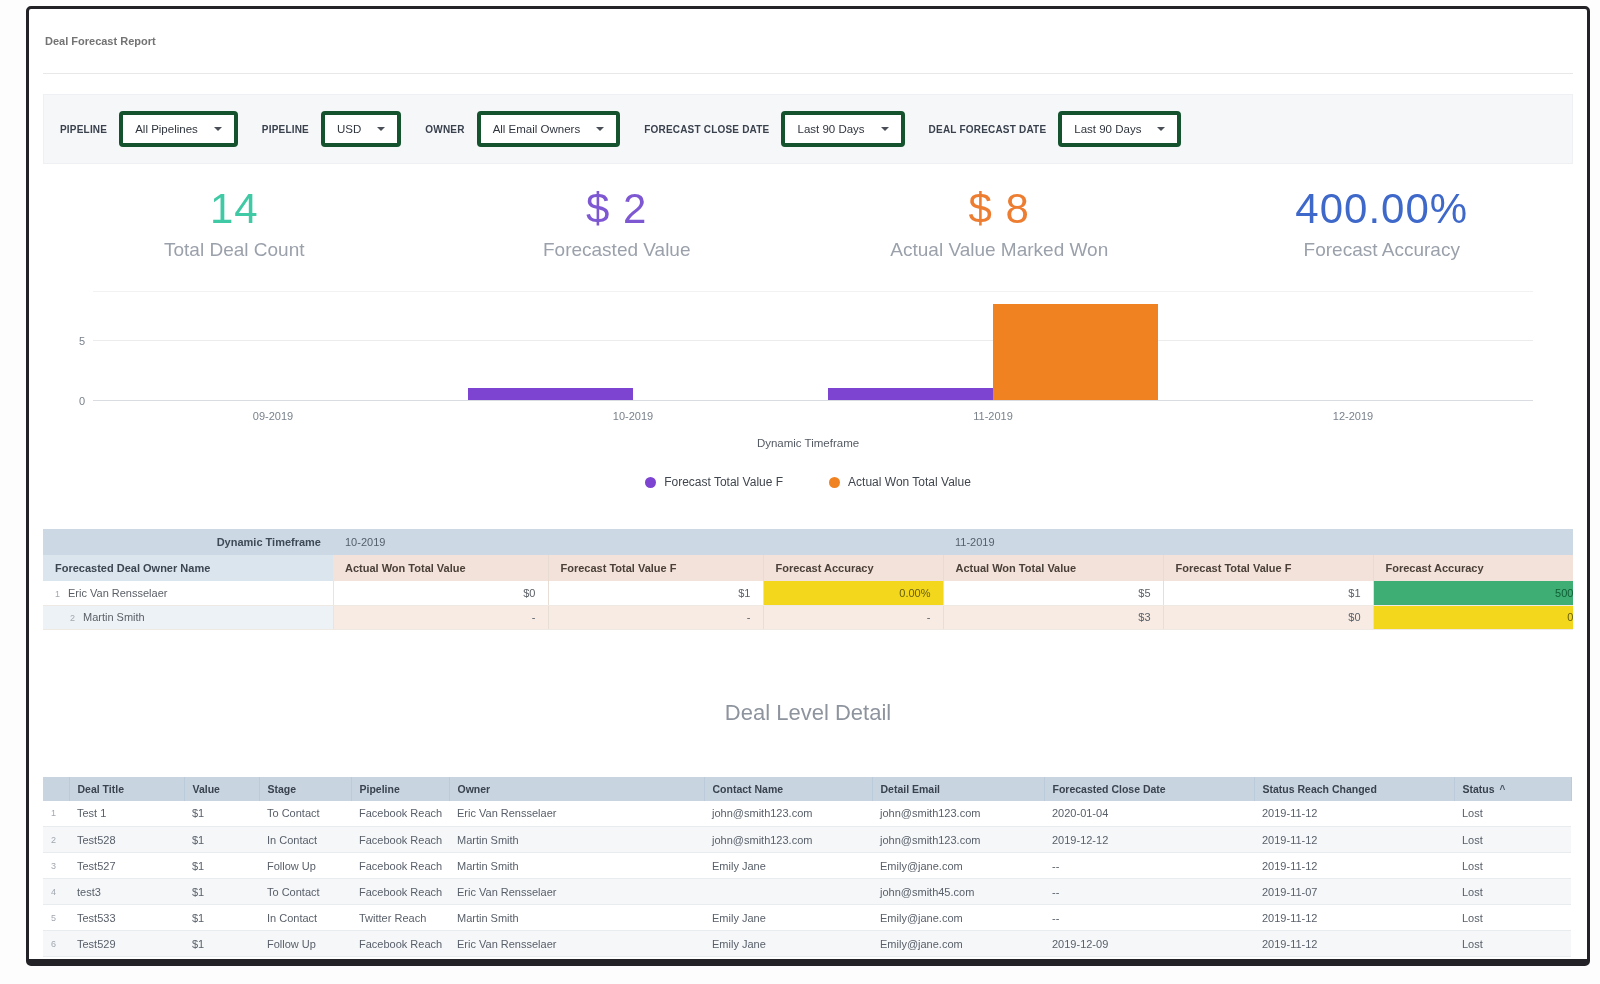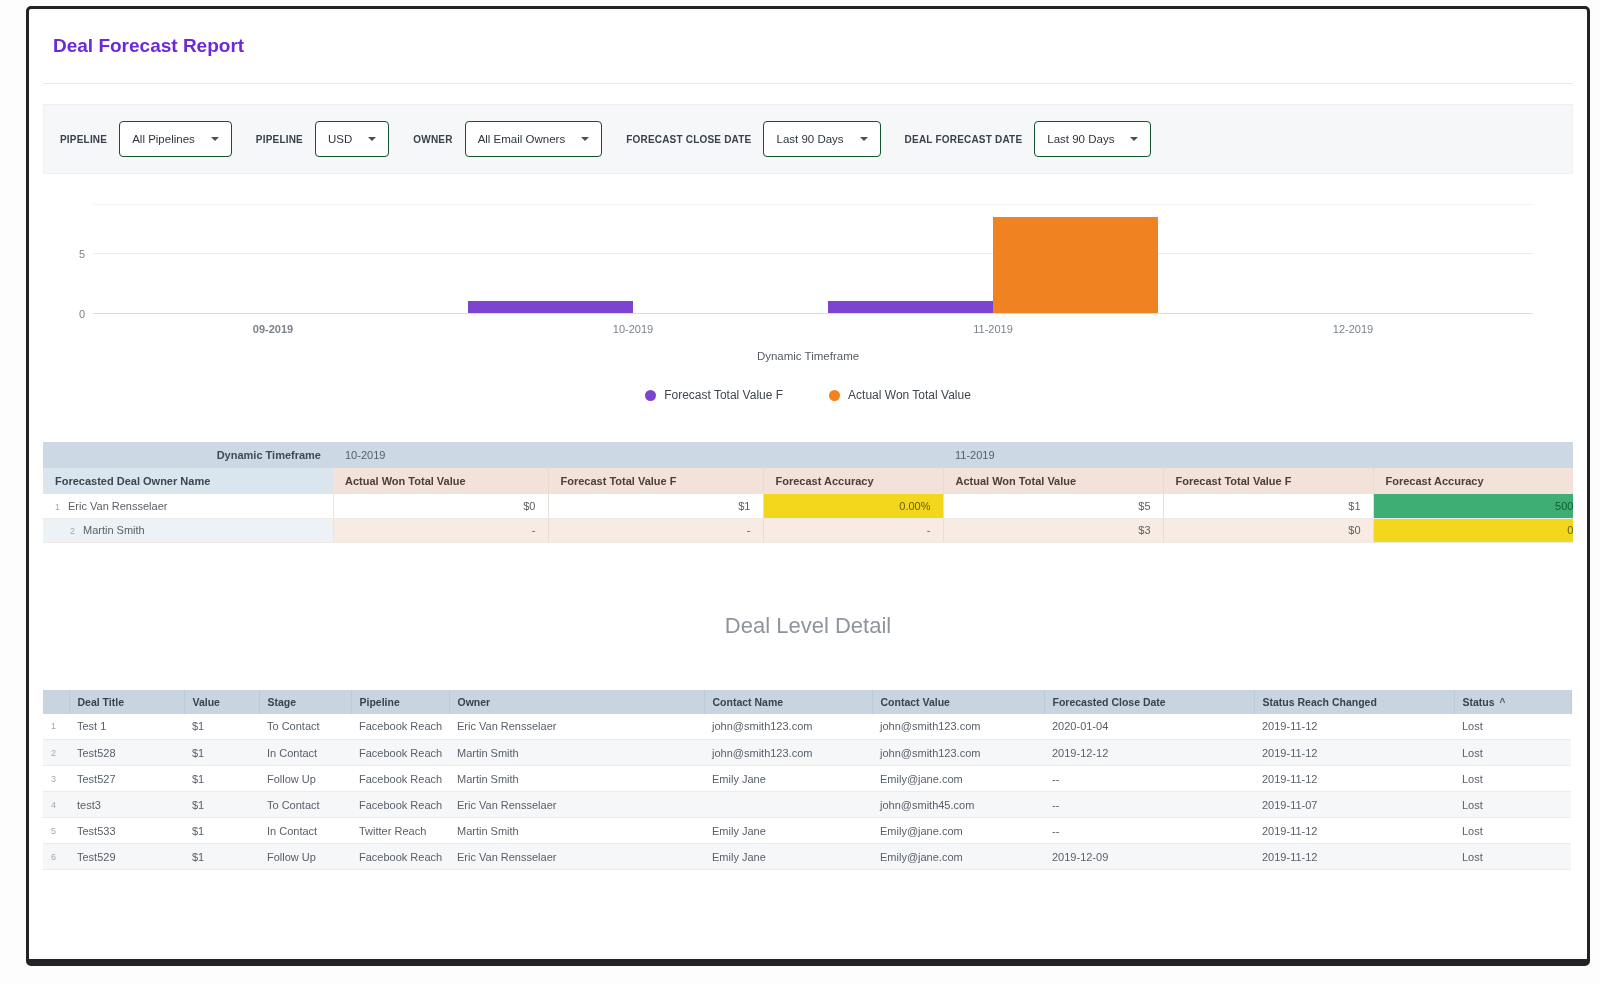--- a/index.html
+++ b/index.html
@@ -7,32 +7,32 @@
   body {
     width:1600px; height:984px; background:#fdfdfd;
     font-family:"Liberation Sans", sans-serif; position:relative; overflow:hidden;
   }
   .frame {
     position:absolute; left:26px; top:6px; width:1564px; height:960px;
     border:3px solid #232327; border-bottom-width:7px; border-radius:5px;
     background:#fff; overflow:hidden;
   }
   .content { padding:0 14px; }
-  .report-title { padding:26px 2px 0 2px; font-size:19px; font-weight:bold; color:#6d28d9;margin-left:8px; }
+  .report-title { padding:26px 2px 0 2px; font-size:11px; font-weight:bold; color:#737373; }
   .top-divider { margin-top:26px; border-bottom:1px solid #e8e8e8; }
 
   
   .filter-bar {
     margin-top:20px; background:#f6f7f9; border:1px solid #eef0f3;
     height:70px; display:flex; align-items:center; padding:0 16px; gap:24px;
   }
   .filter-group { display:flex; align-items:center; gap:12px; }
   .filter-label { font-size:10px; font-weight:bold; color:#39414d; letter-spacing:.2px; white-space:nowrap; }
   .filter-select {
-    background:#fff; border:1px solid #14532d; border-radius:4px; height:36px;
+    background:#fff; border:4px solid #14532d; border-radius:4px; height:36px;
     display:flex; align-items:center; gap:16px; padding:0 12px; font-size:11.5px;
     color:#2f353d; cursor:pointer; white-space:nowrap;
   }
   .caret { width:0; height:0; border:4px solid transparent; border-top-color:#4a4f57; margin-top:4px; }
 
   
   .kpi-row { display:flex; margin-top:24px; }
   .kpi { flex:1; text-align:center; }
   .kpi-value { font-size:42px; line-height:1; letter-spacing:1px; }
   .kpi-label { font-size:19px; color:#9ba1ab; margin-top:9px; }
@@ -125,28 +125,46 @@
         </div>
         <div class="filter-group">
           <span class="filter-label">DEAL FORECAST DATE</span>
           <div class="filter-select">
             <span>Last 90 Days</span>
             <span class="caret"></span>
           </div>
         </div>
       </div>
 
+    <div class="kpi-row" id="kpi-row">
+        <div class="kpi">
+          <div class="kpi-value" style="color: rgb(63, 201, 164);">14</div>
+          <div class="kpi-label">Total Deal Count</div>
+        </div>
+        <div class="kpi">
+          <div class="kpi-value" style="color: rgb(126, 87, 210);">$ 2</div>
+          <div class="kpi-label">Forecasted Value</div>
+        </div>
+        <div class="kpi">
+          <div class="kpi-value" style="color: rgb(237, 125, 49);">$ 8</div>
+          <div class="kpi-label">Actual Value Marked Won</div>
+        </div>
+        <div class="kpi">
+          <div class="kpi-value" style="color: rgb(62, 104, 201);">400.00%</div>
+          <div class="kpi-label">Forecast Accuracy</div>
+        </div>
+      </div>
 
     <div class="chart">
       <div class="plot" id="plot">
           <div class="gridline base" style="bottom: 0px;"></div>
           <div class="ytick" style="bottom: 0px;">0</div>
           <div class="gridline" style="bottom: 60px;"></div>
           <div class="ytick" style="bottom: 60px;">5</div>
-          <div class="xtick" style="left: 12.5%; font-weight: bold;">09-2019</div>
+          <div class="xtick" style="left: 12.5%;">09-2019</div>
           <div class="bar" style="height: 12px; background: rgb(124, 68, 208); left: calc(37.5% - 165px);"></div>
           <div class="xtick" style="left: 37.5%;">10-2019</div>
           <div class="bar" style="height: 12px; background: rgb(124, 68, 208); left: calc(62.5% - 165px);"></div>
           <div class="bar" style="height: 96px; background: rgb(240, 130, 34); left: calc(62.5% + 0px);"></div>
           <div class="xtick" style="left: 62.5%;">11-2019</div>
           <div class="xtick" style="left: 87.5%;">12-2019</div>
         </div>
       <div class="xlabel">Dynamic Timeframe</div>
     </div>
     <div class="legend" id="legend">
@@ -228,21 +246,21 @@
           </colgroup>
           <thead>
             <tr>
               <th></th>
               <th>Deal Title</th>
               <th class="right">Value</th>
               <th>Stage</th>
               <th>Pipeline</th>
               <th>Owner</th>
               <th>Contact Name</th>
-              <th>Contact Value</th>
+              <th>Detail Email</th>
               <th>Forecasted Close Date</th>
               <th>Status Reach Changed</th>
               <th>Status<span class="sort-caret">^</span></th>
             </tr>
           </thead>
           <tbody>
             <tr>
               <td class="num">1</td>
               <td>Test 1</td>
               <td class="right">$1</td>

